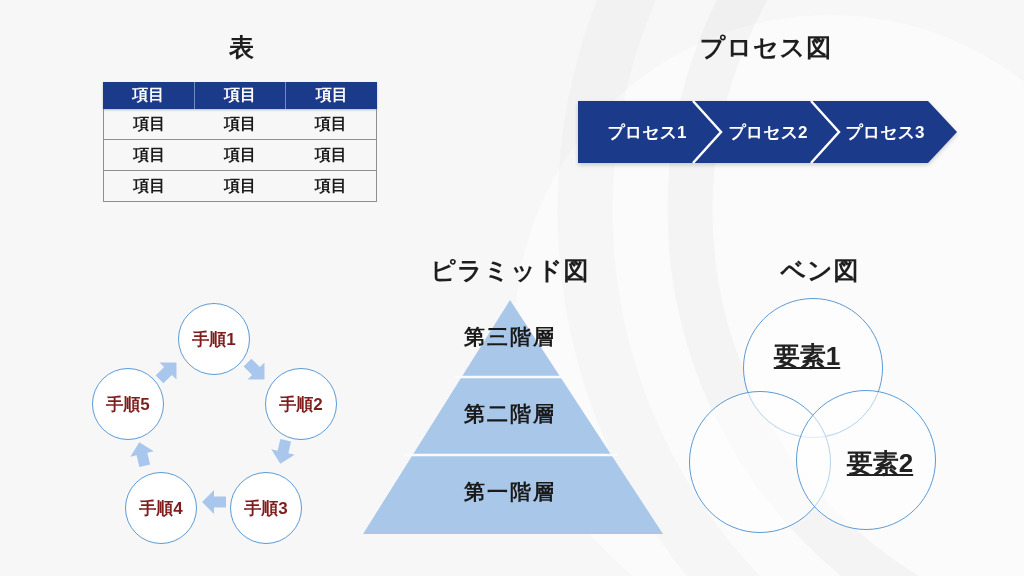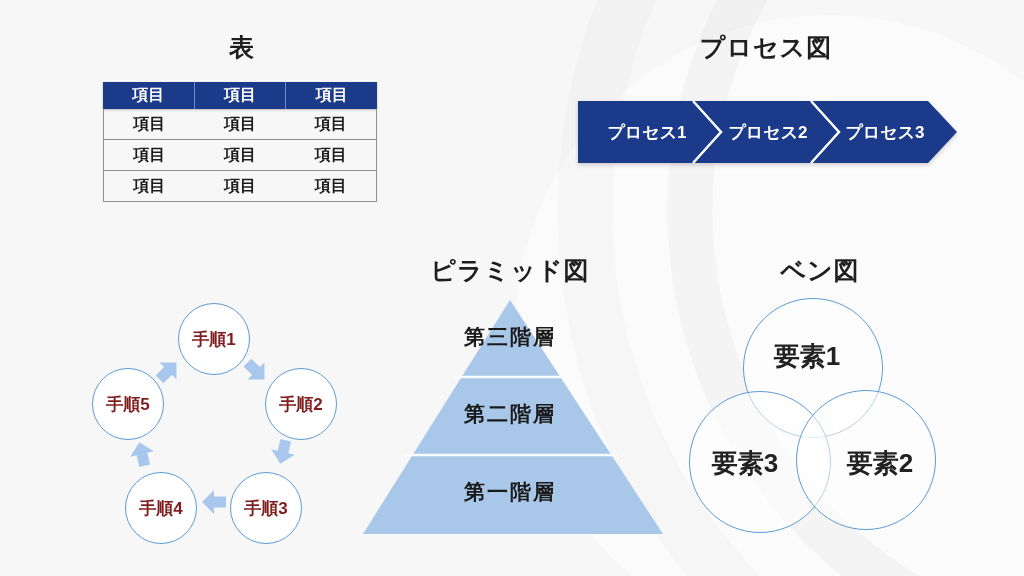--- a/index.html
+++ b/index.html
@@ -86,21 +86,21 @@
   .venn-circle {
     position: absolute;
     border-radius: 50%;
     border: 1.5px solid #5b9bd5;
     background: rgba(255,255,255,0.55);
     box-sizing: border-box;
   }
   .venn-label {
     position: absolute;
     width: 160px; text-align: center;
-    font-size: 26px; font-weight: bold; color: #222222;
+    font-size: 26px; font-weight: bold; color: #222222; text-decoration: underline;
   }
 </style>
 </head>
 <body>
 
 <svg class="layer" id="watermark" width="1024" height="576" viewBox="0 0 1024 576">
   <circle cx="830" cy="330" r="315" fill="rgba(255,255,255,0.55)"></circle>
   <circle cx="1140" cy="210" r="450" fill="none" stroke="rgba(150,150,160,0.07)" stroke-width="45"></circle>
   <circle cx="1140" cy="210" r="555" fill="none" stroke="rgba(150,150,160,0.05)" stroke-width="55"></circle>
 </svg>
@@ -192,15 +192,14 @@
   <div class="pyramid-label" style="left:400px; top:478px;">第一階層</div>
 
   <div class="section-title" style="left:710px; top:254px;">ベン図</div>
 
   <div class="venn-circle" style="left:743px; top:298px; width:140px; height:140px;"></div>
   <div class="venn-circle" style="left:689px; top:391px; width:142px; height:142px;"></div>
   <div class="venn-circle" style="left:796px; top:390px; width:140px; height:140px;"></div>
 
   <div class="venn-label" style="left:727px; top:339px;">要素1</div>
   <div class="venn-label" style="left:800px; top:446px;">要素2</div>
-  <div class="venn-label" style="left:665px; top:446px;">要素3</div>
 
 </div>
 
 </body></html>

